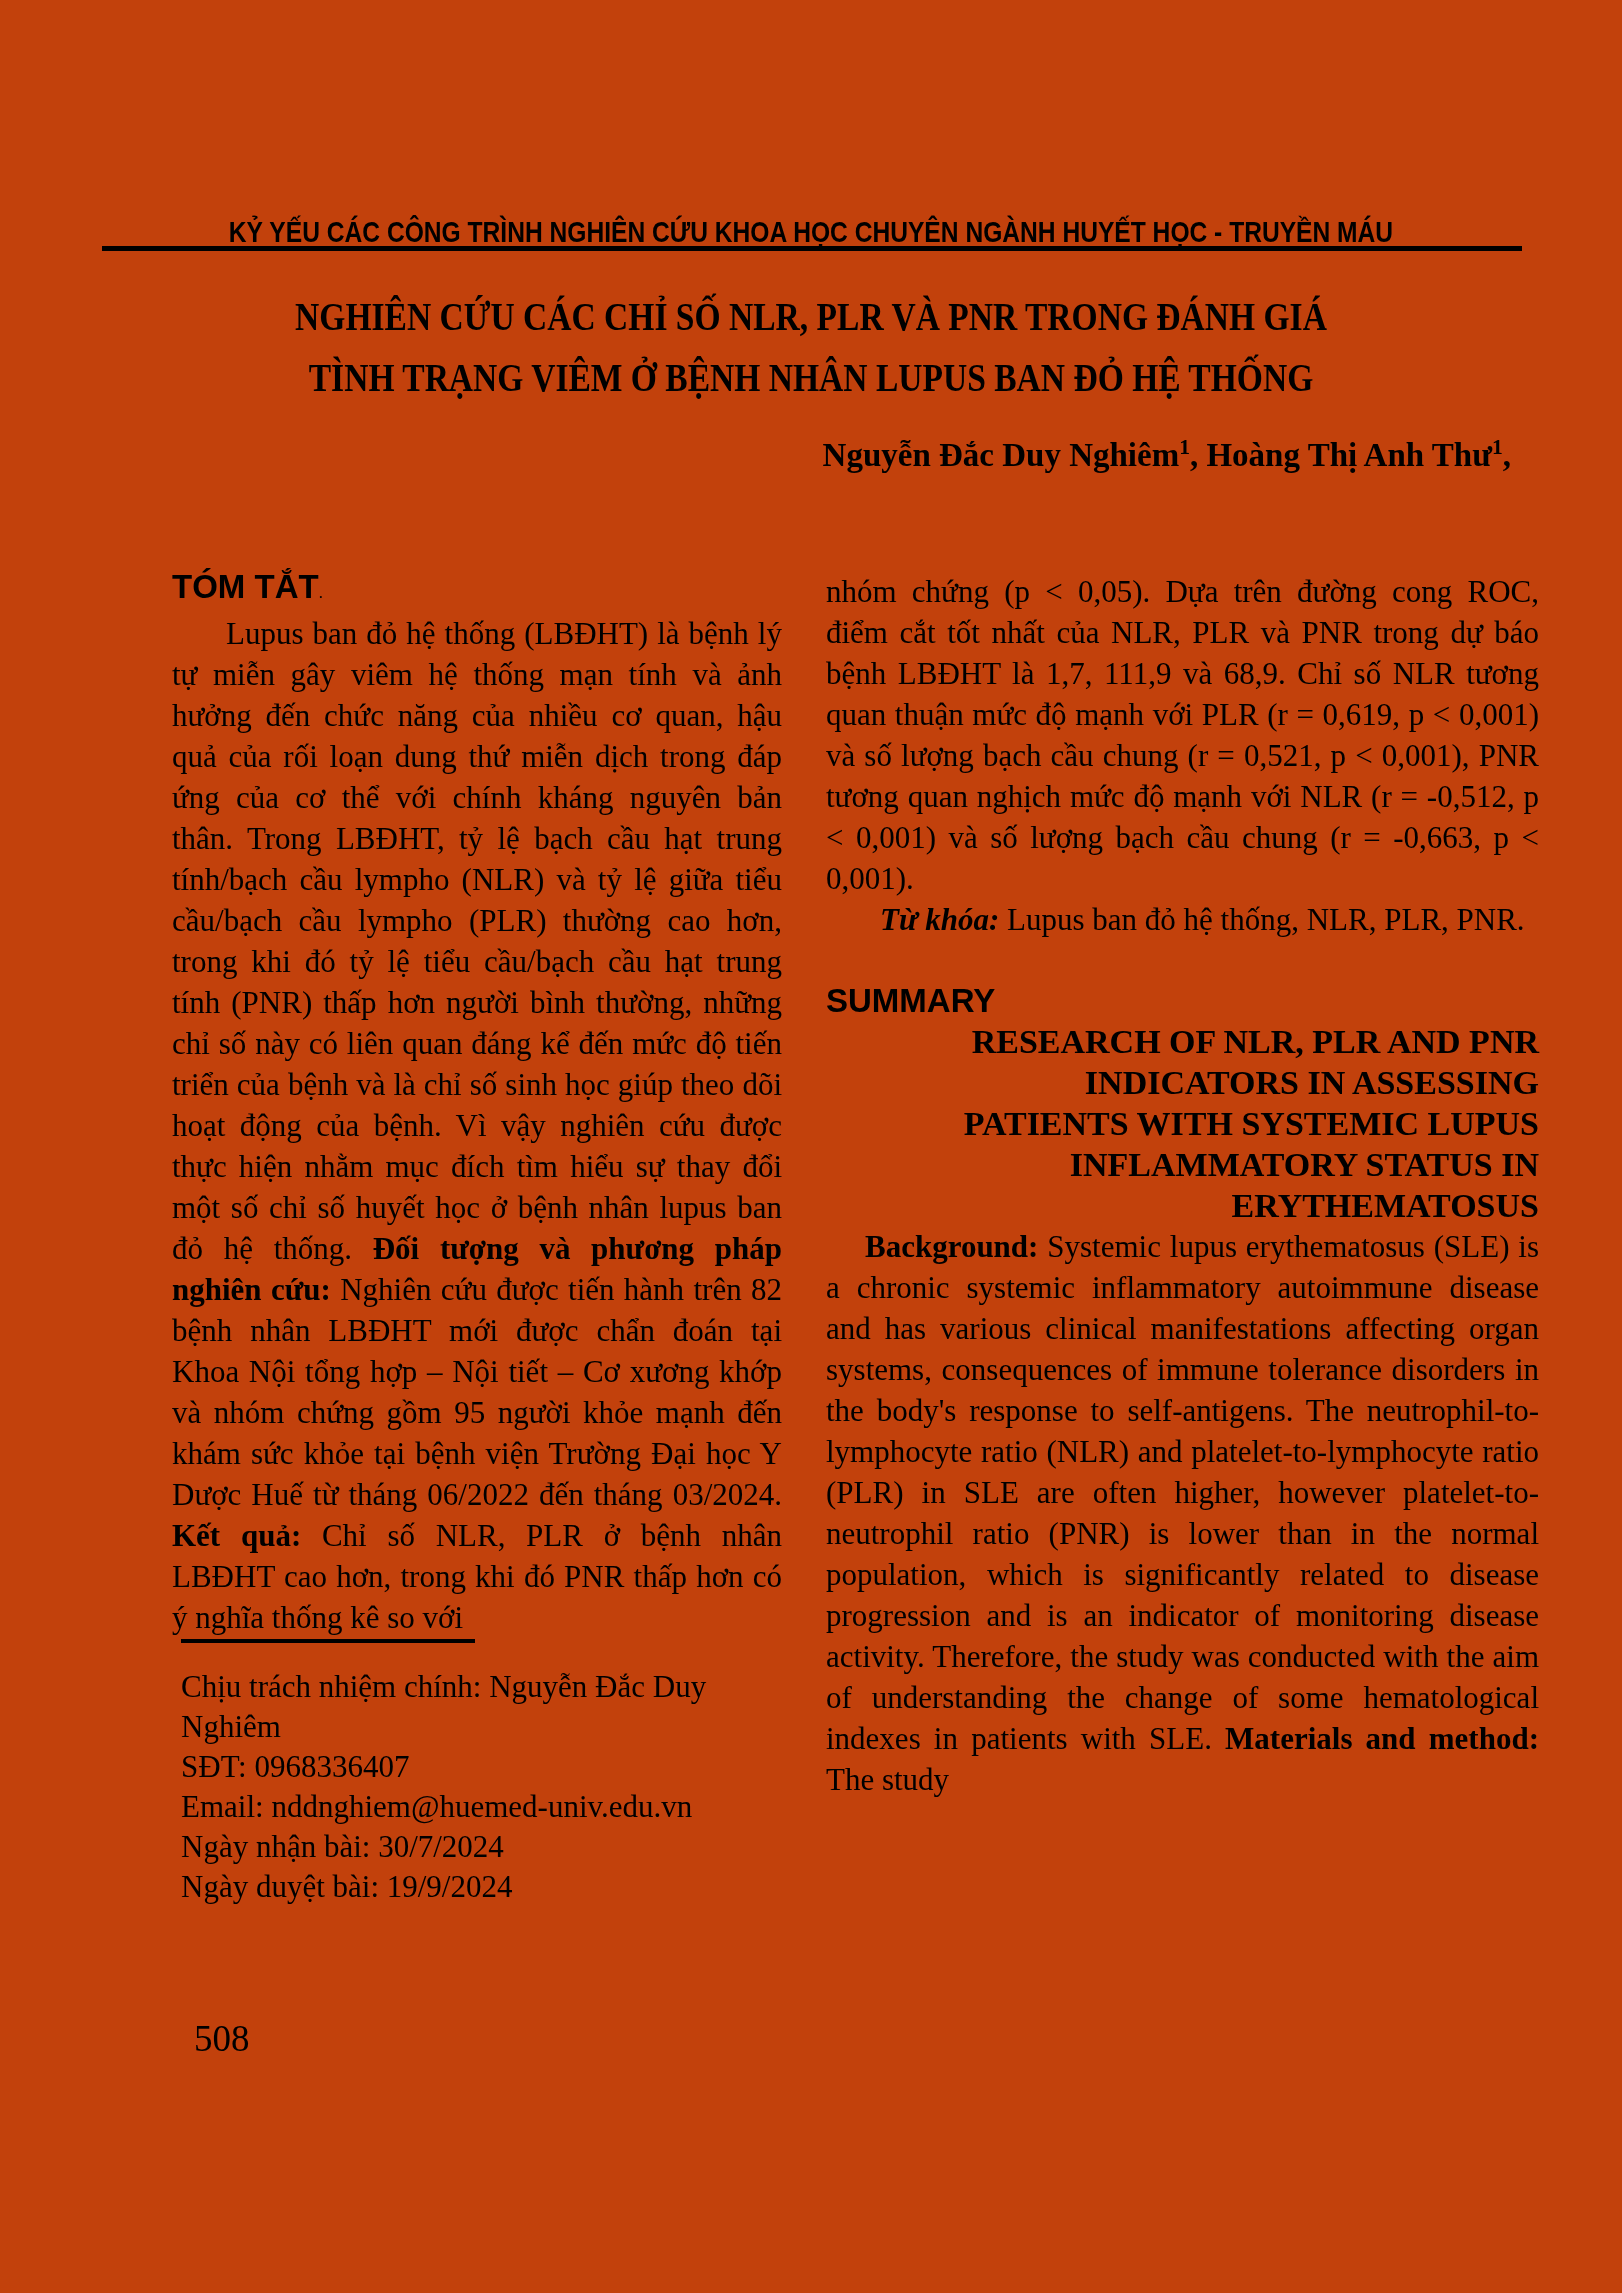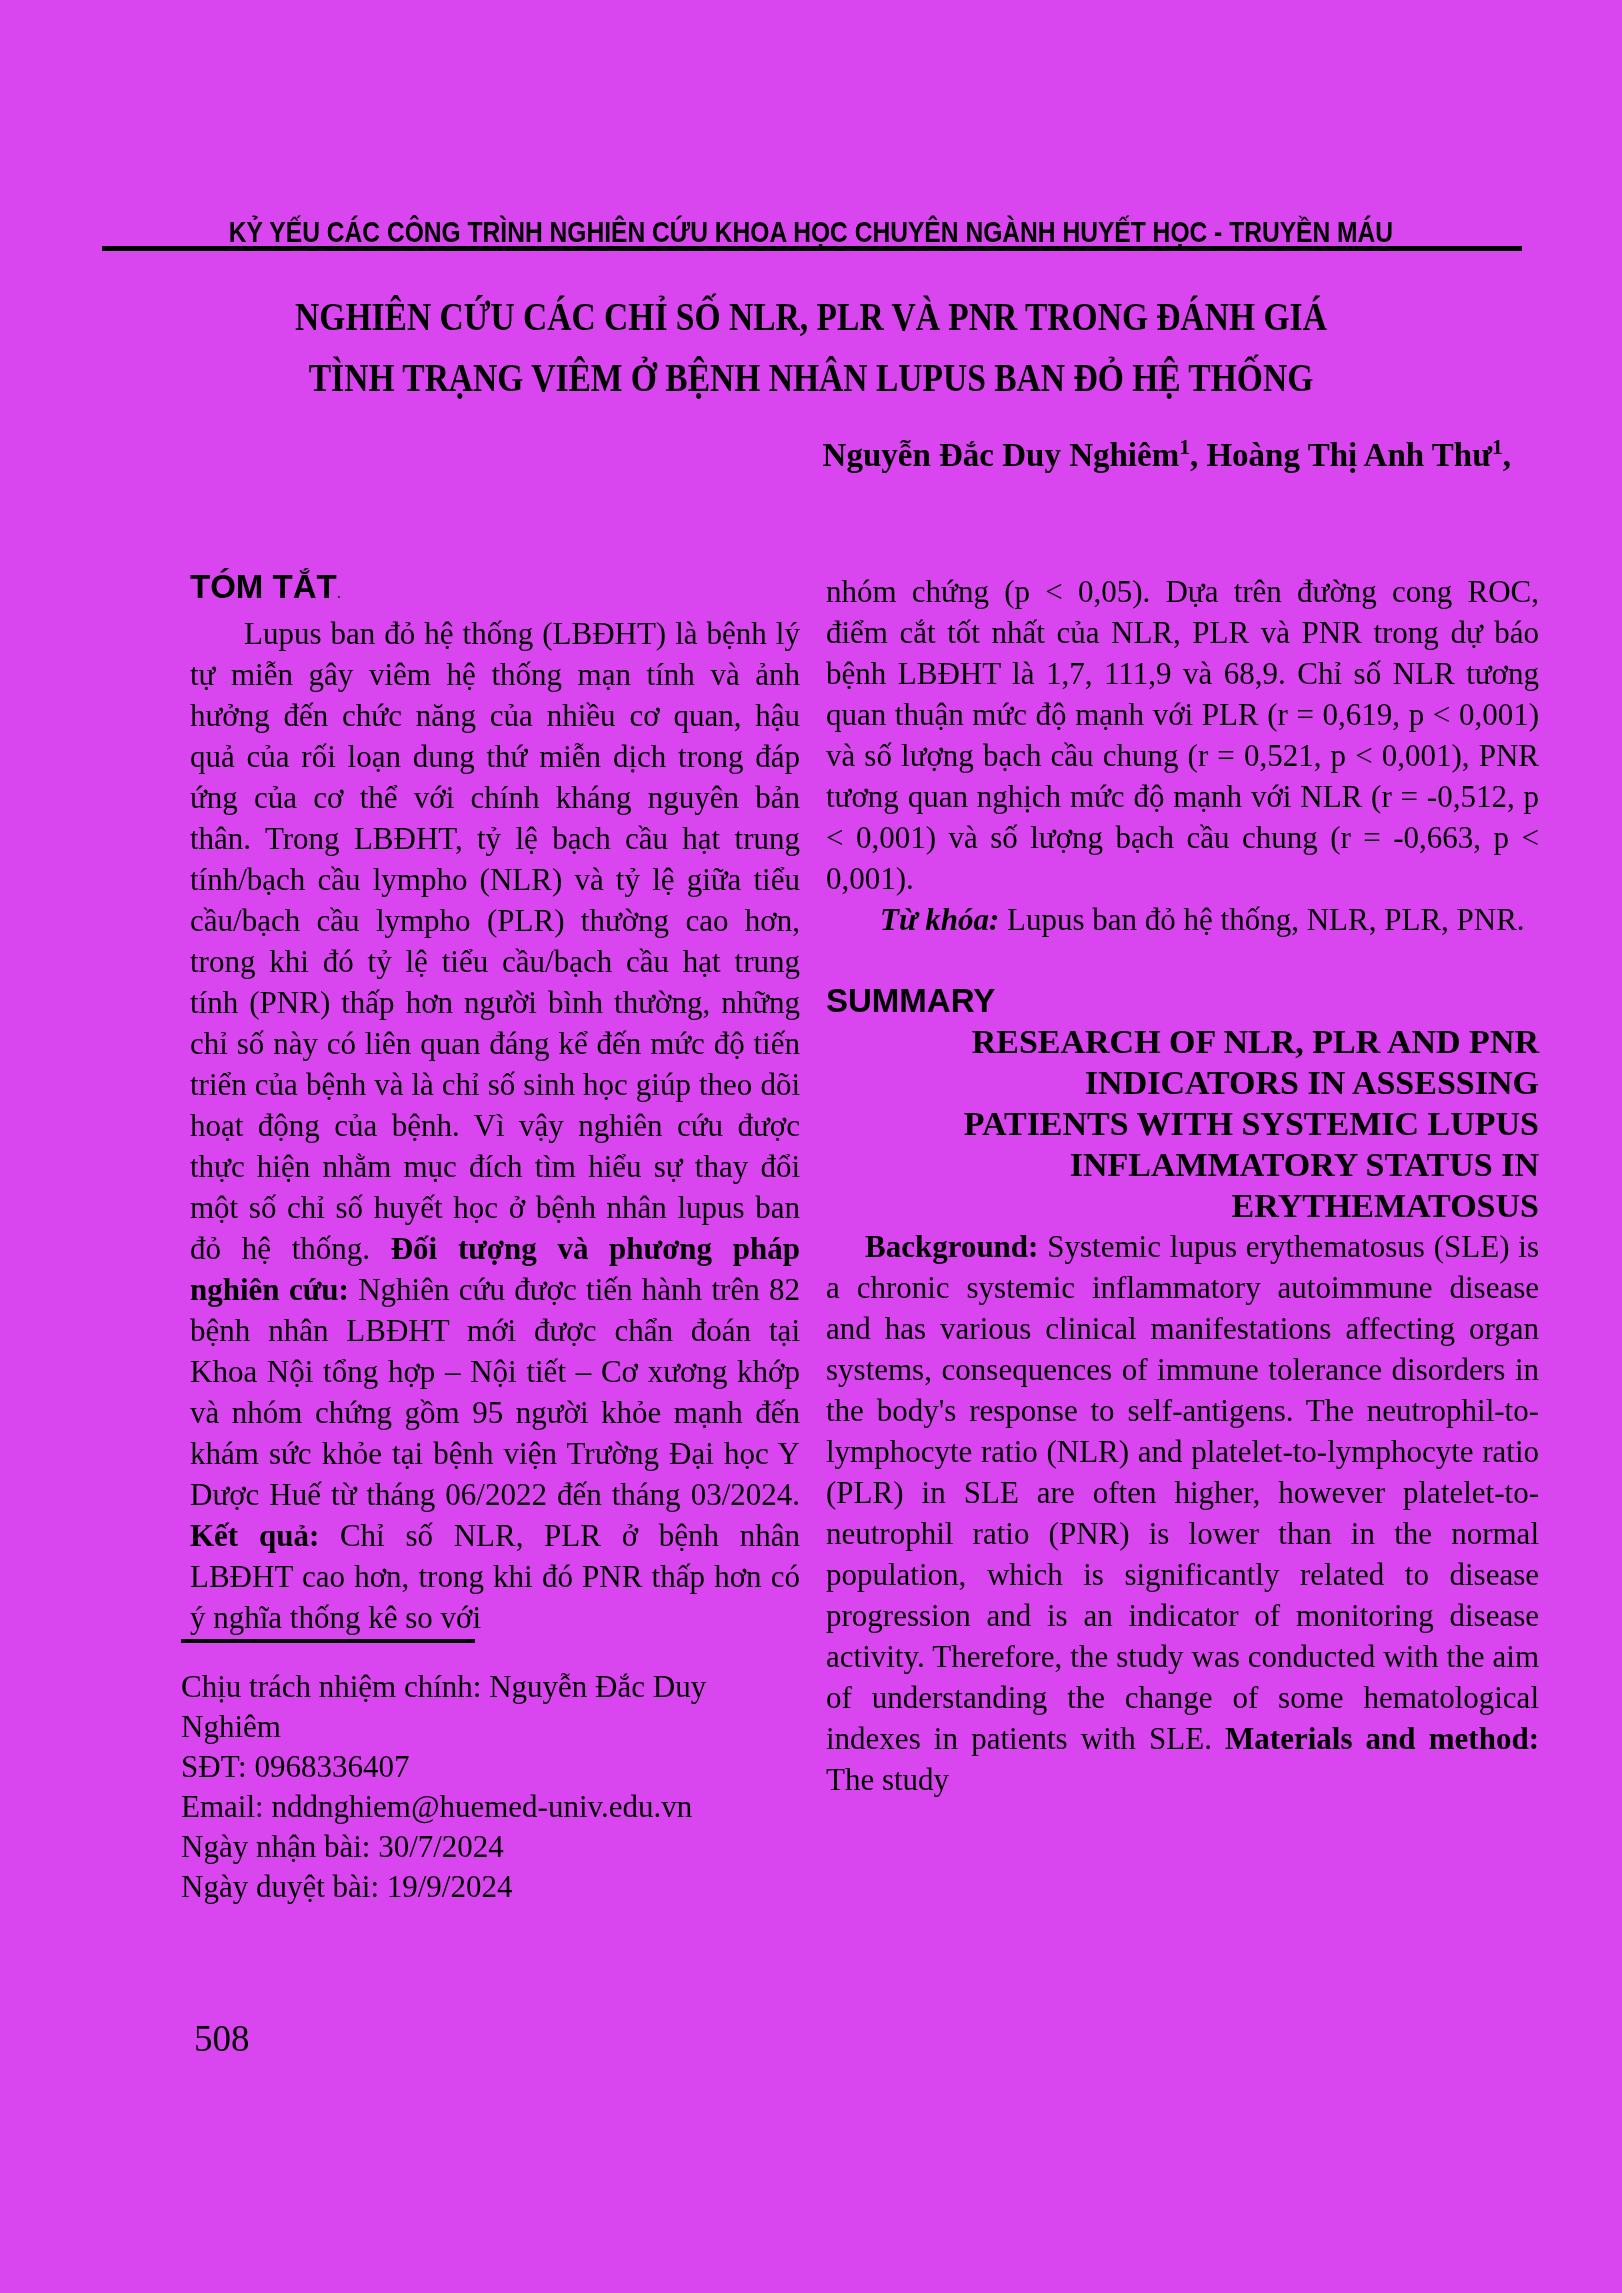--- a/index.html
+++ b/index.html
@@ -1,20 +1,20 @@
 <!DOCTYPE html>
 <html><head>
 <meta charset="utf-8">
 <style>
   html, body { margin: 0; padding: 0; background: #ffffff; }
   .page {
     position: relative;
     width: 1622px;
     height: 2294px;
-    background: #d946ef;
+    background: #c2410c;
     color: #000000;
     font-family: "Liberation Serif", "DejaVu Serif", serif;
     overflow: hidden;
   }
 
   
   .journal-header {
     position: absolute;
     top: 215px; left: 0;
     width: 100%;
@@ -60,21 +60,21 @@
     text-align: right;
     font-weight: 700;
     font-size: 33px;
     line-height: 46px;
   }
   .authors sup { font-size: 21.6px; line-height: 0; }
 
   
   .col-left {
     position: absolute;
-    left: 190px; top: 566px;
+    left: 172px; top: 566px;
     width: 610px;
     font-size: 31px;
     line-height: 41px;
     text-align: justify;
   }
   .col-right {
     position: absolute;
     left: 826px; top: 571px;
     width: 713px;
     font-size: 31px;

